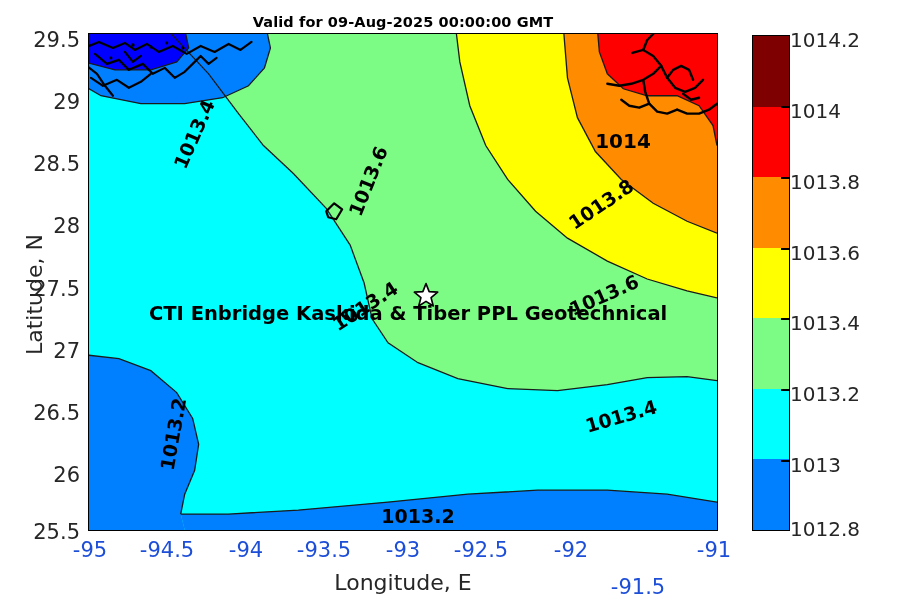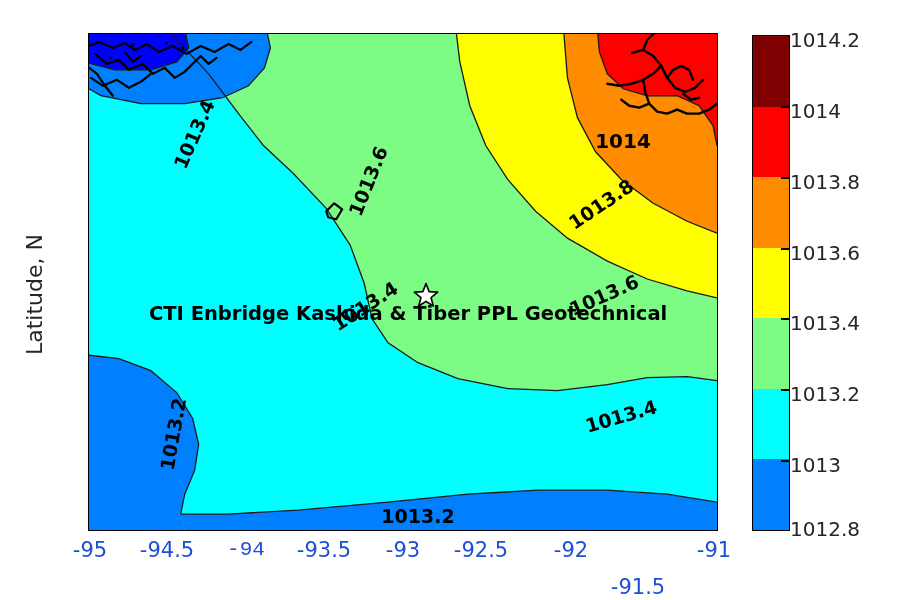--- a/index.html
+++ b/index.html
@@ -42,20 +42,21 @@
   
   .ctext{position:absolute;font-weight:bold;color:#000;white-space:nowrap;
          transform-origin:50% 50%;}
   .annot{position:absolute;font-weight:bold;color:#000;white-space:nowrap;
          font-size:19.5px;}
 </style>
 </head>
 <body>
 <div id="root">
 
+<div class="title">Valid for 09-Aug-2025 00:00:00 GMT</div>
 
 <div id="plot">
   <svg id="plotsvg" viewBox="0 0 630 498" preserveAspectRatio="none">
     <defs>
       <clipPath id="boxclip">
             <rect x="0" y="0" width="630" height="498"></rect>
           </clipPath>
     </defs>
     <g clip-path="url(#boxclip)">
 
@@ -160,34 +161,46 @@
   <div class="ctext" style="left:329px;top:482px;font-size:19px;transform:translate(-50%,-50%) rotate(0deg);">1013.2</div>
 
   <svg style="position:absolute;left:324px;top:248px;width:26px;height:26px;" viewBox="0 0 24 24">
     <path d="M12 1.5 L14.9 8.9 L22.8 9.4 L16.7 14.5 L18.7 22.2
              L12 17.9 L5.3 22.2 L7.3 14.5 L1.2 9.4 L9.1 8.9 Z" fill="#ffffff" stroke="#000000" stroke-width="1.5" stroke-linejoin="round"></path>
   </svg>
 
   <div class="annot" style="left:60px;top:268px;">CTI Enbridge  Kaskida &amp; Tiber PPL Geotechnical</div>
 </div>
 
+<div class="ytickwrap">
+  <div class="ytick" style="top:40px;">29.5</div>
+  <div class="ytick" style="top:102px;">29</div>
+  <div class="ytick" style="top:164px;">28.5</div>
+  <div class="ytick" style="top:226px;">28</div>
+  <div class="ytick" style="top:289px;">27.5</div>
+  <div class="ytick" style="top:351px;">27</div>
+  <div class="ytick" style="top:413px;">26.5</div>
+  <div class="ytick" style="top:475px;">26</div>
+  <div class="ytick" style="top:532px;">25.5</div>
+</div>
 
 <div class="xtickwrap">
   <div class="xtick" style="left:90px;">-95</div>
   <div class="xtick" style="left:167px;">-94.5</div>
-  <div class="xtick" style="left:246px;font-family:Liberation Mono, monospace;">-94</div>
+  <div class="xtick" style="left:246px;">-94</div>
   <div class="xtick" style="left:324px;">-93.5</div>
   <div class="xtick" style="left:403px;">-93</div>
   <div class="xtick" style="left:481px;">-92.5</div>
   <div class="xtick" style="left:560px;margin-left:11px;">-92</div>
   <div class="xtick" style="left:638px;margin-top:37px;">-91.5</div>
   <div class="xtick" style="left:714px;">-91</div>
 </div>
 
 <div class="ylabel">Latitude, N</div>
+<div class="xlabel">Longitude, E</div>
 
 <div id="cbar">
   <div class="cband" style="height:14.28%;background:#7f0000;"></div>
   <div class="cband" style="height:14.28%;background:#ff0000;"></div>
   <div class="cband" style="height:14.28%;background:#ff8c00;"></div>
   <div class="cband" style="height:14.28%;background:#ffff00;"></div>
   <div class="cband" style="height:14.28%;background:#7cfc84;"></div>
   <div class="cband" style="height:14.28%;background:#00ffff;"></div>
   <div class="cband" style="height:14.30%;background:#0080ff;"></div>
 </div>

